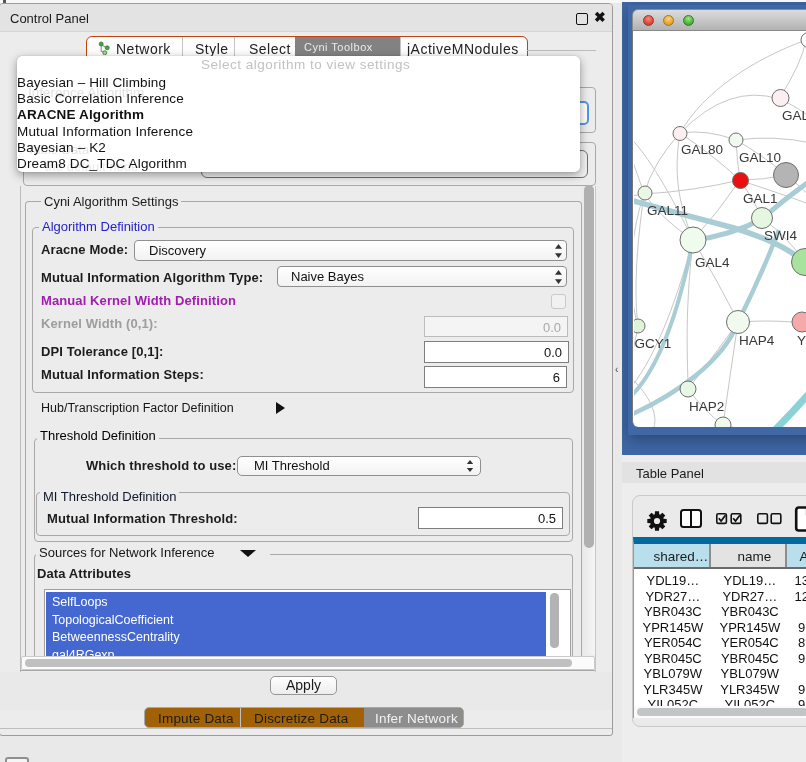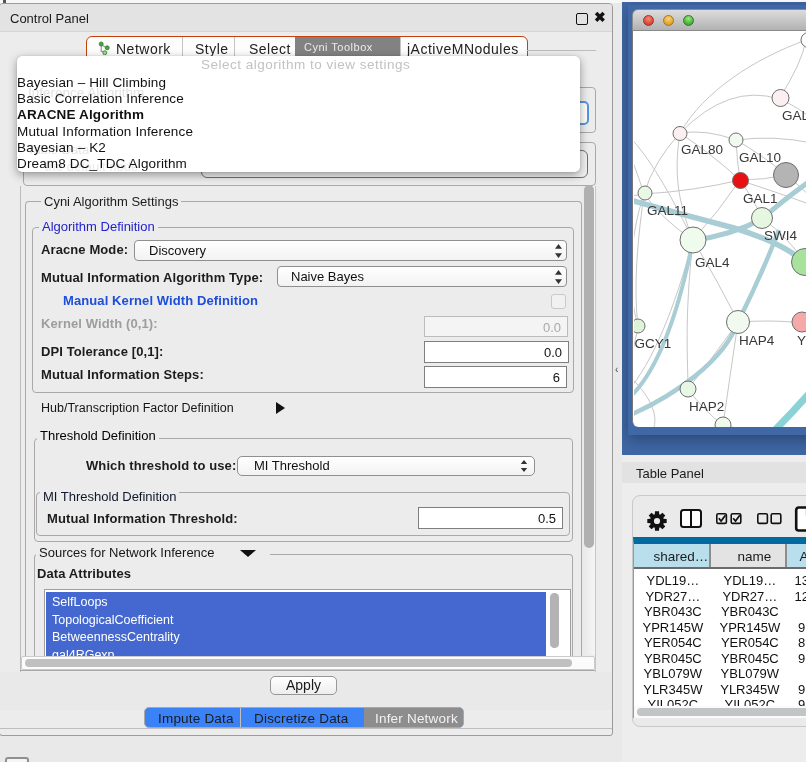--- a/index.html
+++ b/index.html
@@ -79,21 +79,21 @@
     </div>
 
     <div class="lbl" style="left:41px;top:266px;">Mutual Information Algorithm Type:</div>
     <div class="combo" style="left:277px;top:262px;width:290px;height:21px;">
       <span class="tx" style="left:13px;">Naive Bayes</span>
       <svg class="spin" viewBox="0 0 9 15">
           <path d="M4.5 0.5 L8 5.2 L1 5.2 Z M4.5 14.5 L1 9.8 L8 9.8 Z" fill="#333"></path>
         </svg>
     </div>
 
-    <div class="lbl" style="left:41px;top:289px;color:#1d4ed8;margin-left:22px;">Manual Kernel Width Definition</div>
+    <div class="lbl" style="left:41px;top:289px;color:#a21caf;">Manual Kernel Width Definition</div>
     <div class="abs" style="left:551px;top:290px;width:14.5px;height:14.5px;background:#f1f1f1;border:1.5px solid #c9c9c9;border-radius:3px;box-sizing:border-box;"></div>
 
     <div class="lbl" style="left:41px;top:312px;color:#9d9d9d;">Kernel Width (0,1):</div>
     <div class="fld" style="left:424px;top:312px;width:144px;height:21px;background:#f4f4f4;border-color:#bcbcbc;">
         <span style="color:#a8a8a8;">0.0</span>
       </div>
 
     <div class="lbl" style="left:41px;top:340px;">DPI Tolerance [0,1]:</div>
     <div class="fld" style="left:424px;top:337px;width:145px;height:22px;">
         <span>0.0</span>
@@ -104,21 +104,21 @@
         <span>6</span>
       </div>
 
     <div class="abs" style="left:41px;top:397px;font-size:12.5px;color:#161616;">Hub/Transcription Factor Definition</div>
     <div class="abs" style="left:276px;top:398px;width:0;height:0;border-left:9px solid #111;border-top:6px solid transparent;border-bottom:6px solid transparent;"></div>
 
     <div class="gb" style="left:34px;top:434px;width:537px;height:102px;"></div>
     <div class="gbt" style="left:37px;top:424px;color:#000000;">Threshold Definition</div>
 
     <div class="lbl" style="left:86px;top:454px;">Which threshold to use:</div>
-    <div class="combo" style="left:237px;top:452px;width:298px;height:20px;border-radius:5px;">
+    <div class="combo" style="left:237px;top:452px;width:244px;height:20px;border-radius:5px;">
       <span class="tx" style="left:16px;">MI Threshold</span>
       <svg class="spin" style="right:6px;width:8px;height:13px;" viewBox="0 0 8 13">
           <path d="M4 0.5 L7.2 4.6 L0.8 4.6 Z M4 12.5 L0.8 8.4 L7.2 8.4 Z" fill="#333"></path>
         </svg>
     </div>
 
     <div class="gb" style="left:36px;top:488px;width:532px;height:42px;"></div>
     <div class="gbt" style="left:40px;top:485px;color:#0f172a;">MI Threshold Definition</div>
 
     <div class="lbl" style="left:47px;top:507px;">Mutual Information Threshold:</div>
@@ -138,21 +138,21 @@
       <div class="abs" style="left:505px;top:2.7px;width:8.5px;height:55.5px;background:#b3b3b3;border-radius:4.25px;"></div>
     </div>
 
     <div class="abs" style="left:21px;top:652px;width:574px;height:14px;background:#fbfbfb;border:1px solid #cbcbcb;border-radius:2px;box-sizing:border-box;"></div>
     <div class="abs" style="left:25px;top:655px;width:547px;height:8px;background:#c0c0c0;border-radius:4px;"></div>
 
     <div class="abs" style="left:0;top:668px;width:612px;height:38px;background:#e9e9e9;"></div>
 
     <div class="abs" style="left:270px;top:672px;width:67px;height:19px;background:linear-gradient(#ffffff,#ededed);border:1px solid #979797;border-radius:5px;box-sizing:border-box;text-align:center;font-size:14px;color:#1a1a1a;line-height:17px;">Apply</div>
 
-    <div class="abs" style="left:144px;top:703px;width:320px;height:21px;background:#3b82f6;border:1px solid #a8a8a8;border-radius:5px;overflow:hidden;box-sizing:border-box;">
+    <div class="abs" style="left:144px;top:703px;width:320px;height:21px;background:#a16207;border:1px solid #a8a8a8;border-radius:5px;overflow:hidden;box-sizing:border-box;">
       <div class="abs" style="left:95px;top:0;width:1px;height:100%;background:#c0c0c0;"></div>
       <div class="abs" style="left:219px;top:0;width:100px;height:100%;background:#8d8d8d;"></div>
       <div class="abs" style="left:13px;top:3px;font-size:13.5px;letter-spacing:0.2px;color:#1b1b1b;">Impute Data</div>
       <div class="abs" style="left:109px;top:3px;font-size:13.5px;letter-spacing:0.2px;color:#1b1b1b;">Discretize Data</div>
       <div class="abs" style="left:230px;top:3px;font-size:13.5px;letter-spacing:0.2px;color:#f2f2f2;">Infer Network</div>
     </div>
     <div class="abs" style="left:0;top:724px;width:612px;height:1px;background:#bdbdbd;"></div>
 
     <div class="abs" style="left:17px;top:52px;width:563px;height:116px;background:#fff;border-radius:5px;box-shadow:0 3px 10px rgba(0,0,0,0.38),0 0 1px rgba(0,0,0,0.3);"></div>
     <div class="abs" style="left:201px;top:53px;font-size:13.5px;letter-spacing:0.5px;color:#c2c2c2;">Select algorithm to view settings</div>

